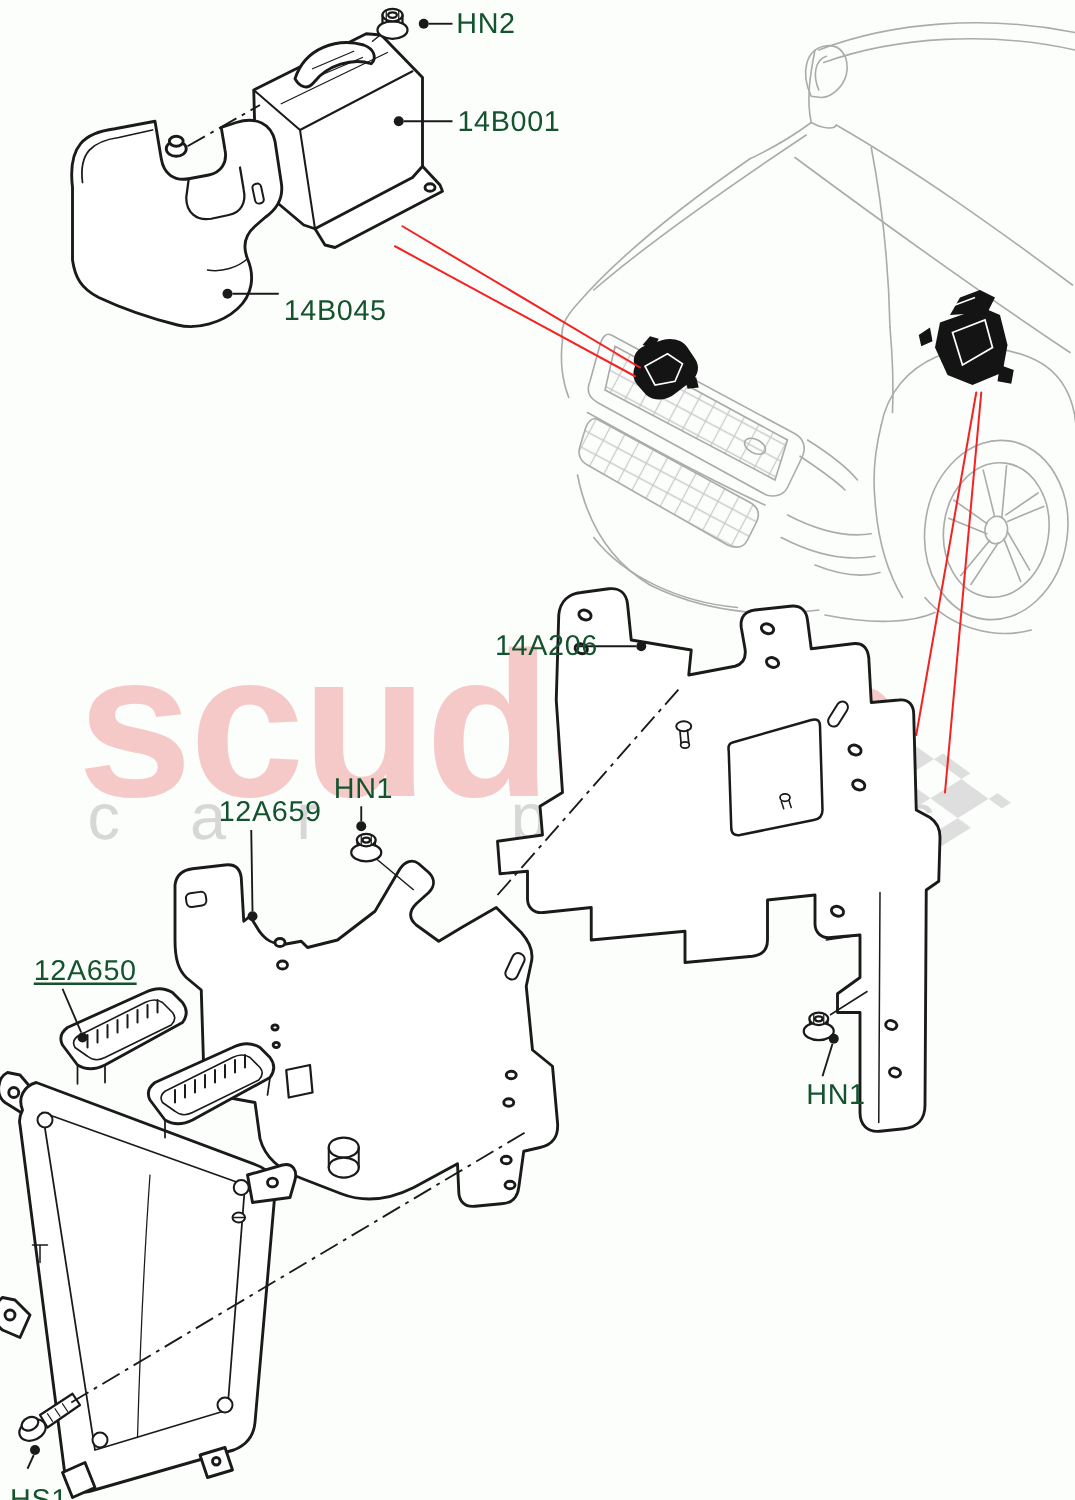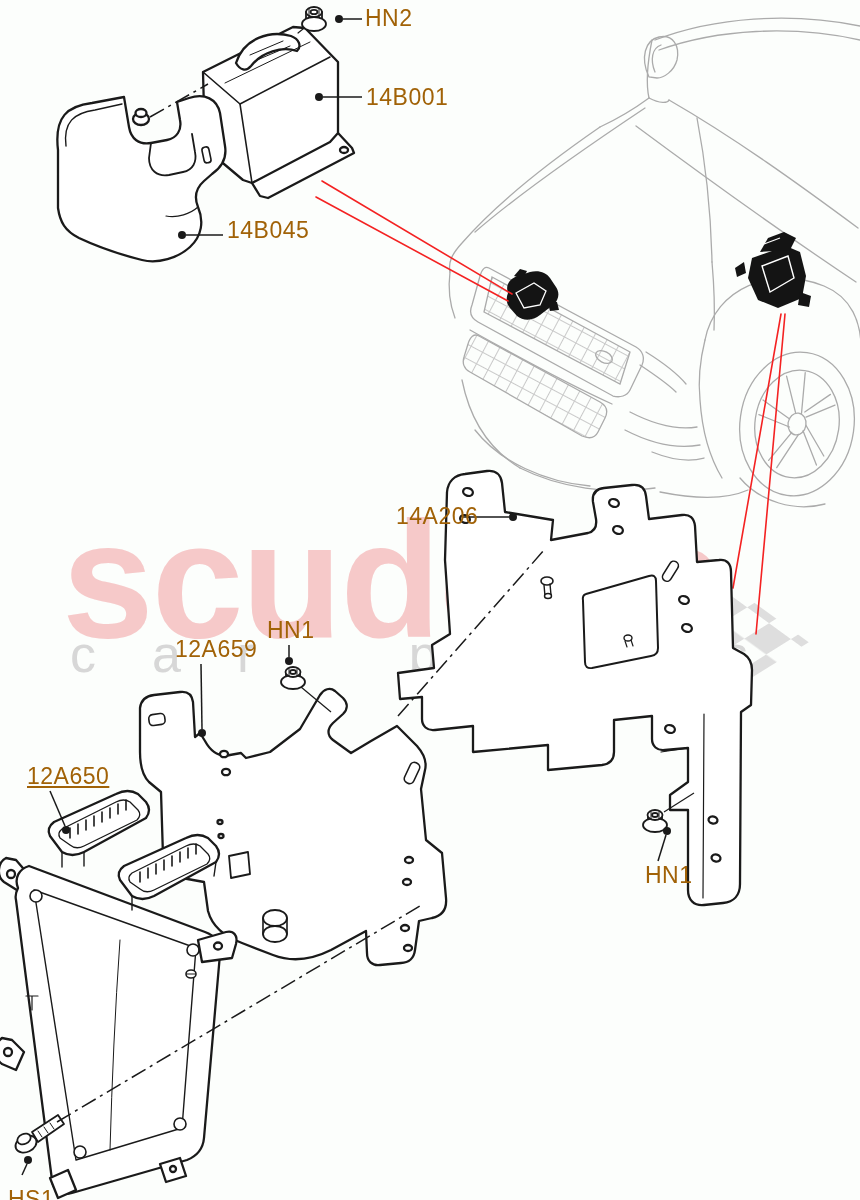--- a/index.html
+++ b/index.html
@@ -13,21 +13,21 @@
     font-size:165px;font-weight:bold;letter-spacing:-2px;line-height:1;
     color:#f6c9c9;white-space:nowrap;user-select:none;
   }
   .wm-sub{
     position:absolute;left:70px;top:628px;
     font-size:52px;font-weight:normal;letter-spacing:56px;word-spacing:28px;
     line-height:1;color:#d7d7d7;white-space:nowrap;user-select:none;
   }
   svg.art{position:absolute;left:0;top:0;}
   .part-label{
-    position:absolute;color:#a16207;font-size:23px;line-height:1.1;
+    position:absolute;color:#14532d;font-size:23px;line-height:1.1;
     letter-spacing:0.5px;white-space:nowrap;cursor:pointer;
   }
 </style>
 </head>
 <body>
 
 <div class="stage">
 
   <div class="wm-brand">scuderia</div>
   <div class="wm-sub">car parts</div>
@@ -271,21 +271,21 @@
       <circle cx="202" cy="733" r="4"></circle>
       <circle cx="289" cy="661" r="4"></circle>
       <circle cx="66" cy="830" r="4"></circle>
       <circle cx="667" cy="831" r="4"></circle>
       <circle cx="28" cy="1160" r="4"></circle>
     </g>
   </svg>
 
   <div class="part-label" style="left:365px;top:6px;">HN2</div>
   <div class="part-label" style="left:366px;top:85px;">14B001</div>
-  <div class="part-label" style="left:227px;top:218px;">14B045</div>
+  <div class="part-label" style="left:227px;top:236px;">14B045</div>
   <div class="part-label" style="left:396px;top:504px;">14A206</div>
   <div class="part-label" style="left:163px;top:637px;margin-left:12px;">12A659</div>
   <div class="part-label" style="left:267px;top:618px;">HN1</div>
   <div class="part-label" style="left:27px;top:764px;text-decoration:underline;">12A650</div>
   <div class="part-label" style="left:645px;top:863px;">HN1</div>
   <div class="part-label" style="left:8px;top:1171px;margin-top:16px;">HS1</div>
 
 </div>
 
 </body></html>

